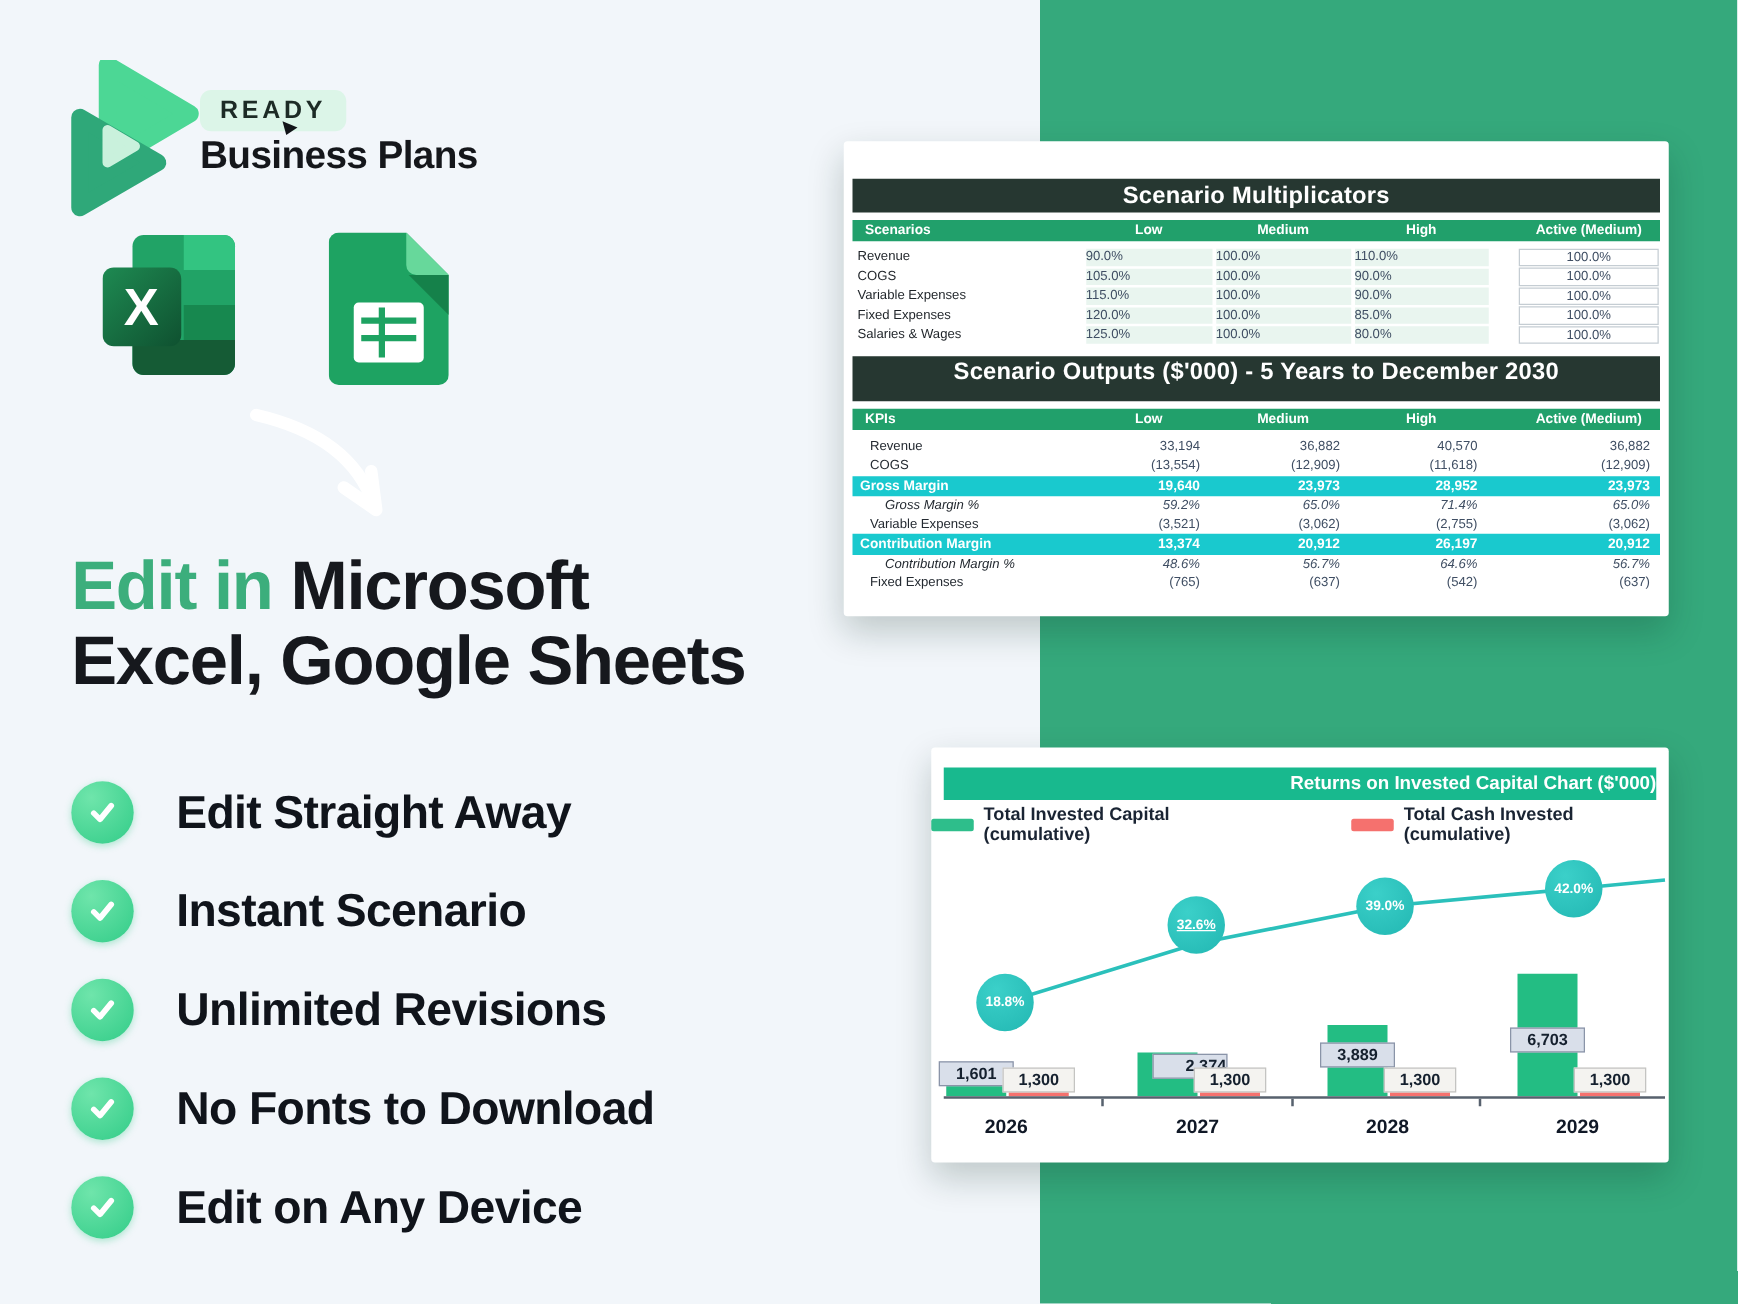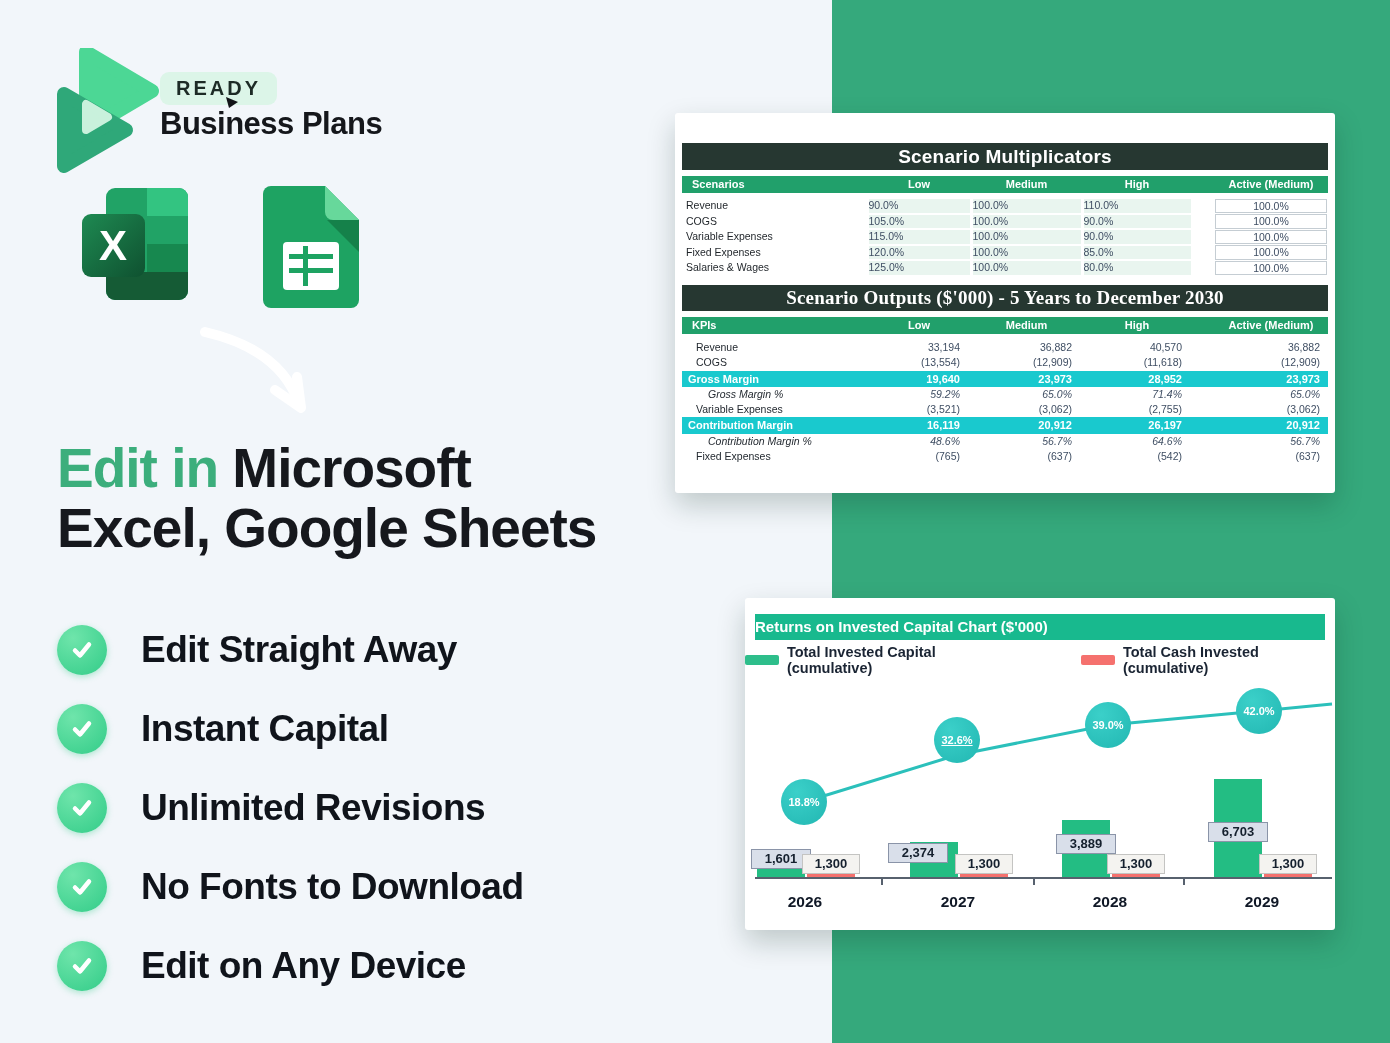--- a/index.html
+++ b/index.html
@@ -35,35 +35,35 @@
     background:#21A06B;color:#fff;font-size:11px;font-weight:700;height:17px;line-height:17px;margin-top:6px;}
   .ghead .c0{padding-left:10px;text-align:left;}
   .ghead .cc{text-align:center;}
   .mrows{margin-top:5px;}
   .mrow{display:grid;grid-template-columns:185px 104px 111px 110px 21px 116px;height:15.6px;align-items:stretch;}
   .mrow .lbl{font-size:10.5px;color:#1E2328;padding-left:4px;line-height:15.6px;}
   .mrow .cell{background:#E9F5EF;margin:1px 1.5px;font-size:10.5px;color:#3F4E63;
     text-align:left;line-height:13.6px;}
   .mrow .acell{background:#fff;border:1px solid #C5CDD3;margin:0.5px 2px;font-size:10.5px;color:#3F4E63;
     text-align:center;line-height:12.6px;}
-  .tbar2{margin-top:9px;height:26px;line-height:26px;font-family:Liberation Serif, serif;}
+  .tbar2{margin-top:9px;height:36px;line-height:26px;}
   .orows{margin-top:6px;}
   .orow{display:grid;grid-template-columns:185px 97px 112px 110px 142px;height:15.3px;line-height:15.3px;font-size:10.5px;color:#3F4E63;}
   .orow .lbl{color:#242A31;padding-left:14px;text-align:left;}
   .orow .num{text-align:right;padding-right:4px;}
   .orow .num.last{padding-right:8px;}
   .orow.cyan{background:#19C9CE;color:#fff;font-weight:700;height:16.2px;line-height:16.2px;font-size:11px;}
   .orow.cyan .lbl{color:#fff;padding-left:6px;}
   .orow.pct{font-style:italic;}
   .orow.pct .lbl{padding-left:26px;font-style:italic;}
 
   
   .card2{left:745px;top:598px;width:590px;height:332px;}
   .chart-tbar{position:absolute;left:10px;top:16px;width:570px;height:26px;background:#18B98E;
-    color:#fff;font-size:15px;font-weight:700;text-align:left;line-height:26px;box-sizing:border-box;}
+    color:#fff;font-size:15px;font-weight:700;text-align:right;line-height:26px;box-sizing:border-box;}
   .legend{position:absolute;left:0;top:46px;width:100%;display:flex;justify-content:center;gap:70px;}
   .litem{display:flex;align-items:center;gap:8px;}
   .lsw{width:36px;height:10px;border-radius:2px;}
   .llab{font-size:14.5px;font-weight:700;color:#1A2433;}
   .axis{position:absolute;left:10px;top:279px;width:577px;height:2px;background:#57616E;}
   .tick{position:absolute;top:281px;width:2px;height:6px;background:#57616E;}
   .gbar{position:absolute;width:48px;background:#23BD83;}
   .rbar{position:absolute;width:48px;height:19px;top:260px;background:#F5716E;}
   .blab{position:absolute;height:18px;font-size:13px;font-weight:700;color:#15202E;
     text-align:center;line-height:18px;}
@@ -137,21 +137,21 @@
           </svg>
       </span>
       <span class="flabel">Edit Straight Away</span>
     </div>
     <div class="feature">
       <span class="fcheck">
         <svg width="28" height="28" viewBox="0 0 28 28">
             <path d="M7 14.5 L12 19.5 L21 8.5" fill="none" stroke="#fff" stroke-width="4.5" stroke-linecap="round" stroke-linejoin="round"></path>
           </svg>
       </span>
-      <span class="flabel">Instant Capital</span>
+      <span class="flabel">Instant Scenario</span>
     </div>
     <div class="feature">
       <span class="fcheck">
         <svg width="28" height="28" viewBox="0 0 28 28">
             <path d="M7 14.5 L12 19.5 L21 8.5" fill="none" stroke="#fff" stroke-width="4.5" stroke-linecap="round" stroke-linejoin="round"></path>
           </svg>
       </span>
       <span class="flabel">Unlimited Revisions</span>
     </div>
     <div class="feature">
@@ -265,21 +265,21 @@
       </div>
       <div class="orow">
         <div class="lbl">Variable Expenses</div>
         <div class="num">(3,521)</div>
         <div class="num">(3,062)</div>
         <div class="num">(2,755)</div>
         <div class="num last">(3,062)</div>
       </div>
       <div class="orow cyan">
         <div class="lbl">Contribution Margin</div>
-        <div class="num">16,119</div>
+        <div class="num">13,374</div>
         <div class="num">20,912</div>
         <div class="num">26,197</div>
         <div class="num last">20,912</div>
       </div>
       <div class="orow pct">
         <div class="lbl">Contribution Margin %</div>
         <div class="num">48.6%</div>
         <div class="num">56.7%</div>
         <div class="num">64.6%</div>
         <div class="num last">56.7%</div>
@@ -315,21 +315,21 @@
     <div class="rbar" style="left:215px;"></div>
     <div class="rbar" style="left:367px;"></div>
     <div class="rbar" style="left:519px;"></div>
 
     <div class="axis"></div>
     <div class="tick" style="left:136px;"></div>
     <div class="tick" style="left:288px;"></div>
     <div class="tick" style="left:438px;"></div>
 
     <div class="blab g" style="left:6px;top:251px;">1,601</div>
-    <div class="blab g" style="left:143px;top:245px;">2,374</div>
+    <div class="blab g" style="left:177px;top:245px;text-align:right;">2,374</div>
     <div class="blab g" style="left:311px;top:236px;">3,889</div>
     <div class="blab g" style="left:463px;top:224px;">6,703</div>
     <div class="blab r" style="left:57px;top:256px;">1,300</div>
     <div class="blab r" style="left:210px;top:256px;">1,300</div>
     <div class="blab r" style="left:362px;top:256px;">1,300</div>
     <div class="blab r" style="left:514px;top:256px;">1,300</div>
 
     <svg class="linesvg">
       <polyline points="59,204 212,157 363,127 514,113 587,106" fill="none" stroke="#2BC0BB" stroke-width="3"></polyline>
     </svg>

